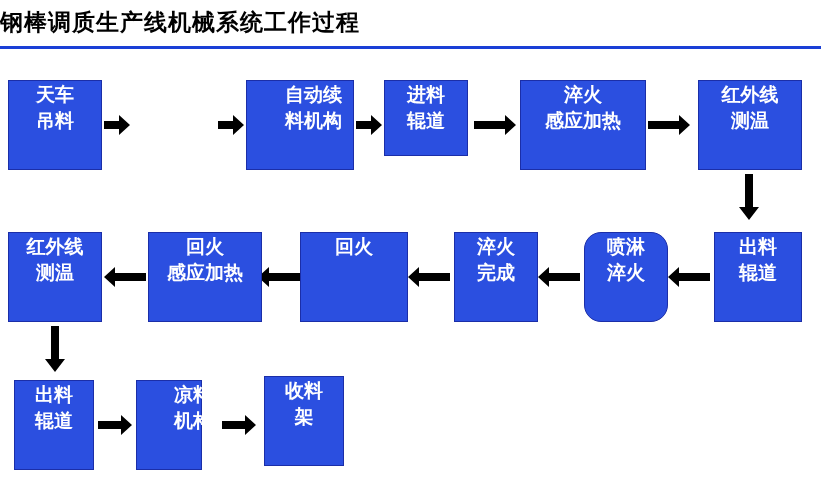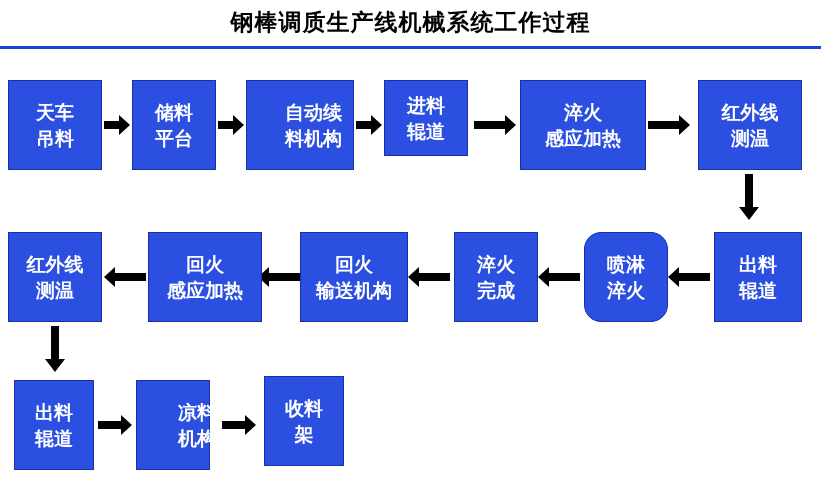--- a/index.html
+++ b/index.html
@@ -8,21 +8,21 @@
     background: #ffffff;
   }
   body {
     width: 821px;
     height: 480px;
     font-family: "DejaVu Sans", "Liberation Sans", sans-serif;
     position: relative;
     overflow: hidden;
   }
   #page-title {
-    text-align: center;
+    text-align: left;
     font-size: 23px;
     font-weight: bold;
     color: #000000;
     letter-spacing: 1px;
     padding-top: 8px;
     line-height: 28px;
   }
   #title-rule {
     position: absolute;
     left: 0;
@@ -43,21 +43,21 @@
     background: #2b4fe0;
     border: 1px solid #1b2ea8;
     color: #ffffff;
     font-weight: bold;
     font-size: 19px;
     line-height: 26px;
     text-align: center;
     display: flex;
     flex-direction: column;
     align-items: center;
-    justify-content: center;
+    justify-content: flex-start;
     box-sizing: border-box;
   }
   .node .ln { display: block; white-space: nowrap; }
   .arrow {
     position: absolute;
   }
   .arrow svg { display: block; }
 </style>
 </head>
 <body>
@@ -70,24 +70,20 @@
   <div class="node" style="left:8px; top:28px; width:94px; height:90px;">
     <span class="ln">天车</span>
     <span class="ln">吊料</span>
   </div>
   <div class="arrow" style="left:104px; top:62px;">
     <svg width="26" height="22" viewBox="0 0 26 22">
         <path d="M0 7 L15 7 L15 1 L26 11 L15 21 L15 15 L0 15 Z" fill="#000"></path>
       </svg>
   </div>
 
-  <div class="node" style="left:132px; top:28px; width:84px; height:90px;">
-    <span class="ln">储料</span>
-    <span class="ln">平台</span>
-  </div>
   <div class="arrow" style="left:218px; top:62px;">
     <svg width="26" height="22" viewBox="0 0 26 22">
         <path d="M0 7 L15 7 L15 1 L26 11 L15 21 L15 15 L0 15 Z" fill="#000"></path>
       </svg>
   </div>
 
   <div class="node" style="left:246px; top:28px; width:108px; height:90px;padding-left:27px;">
     <span class="ln">自动续</span>
     <span class="ln">料机构</span>
   </div>
@@ -153,21 +149,20 @@
     <span class="ln">完成</span>
   </div>
   <div class="arrow" style="left:408px; top:214px;">
     <svg width="42" height="22" viewBox="0 0 42 22">
         <path d="M42 7 L11 7 L11 1 L0 11 L11 21 L11 15 L42 15 Z" fill="#000"></path>
       </svg>
   </div>
 
   <div class="node" style="left:300px; top:180px; width:108px; height:90px;">
     <span class="ln">回火</span>
-    <span class="ln">输送机构</span>
   </div>
   <div class="arrow" style="left:258px; top:214px;">
     <svg width="42" height="22" viewBox="0 0 42 22">
         <path d="M42 7 L11 7 L11 1 L0 11 L11 21 L11 15 L42 15 Z" fill="#000"></path>
       </svg>
   </div>
 
   <div class="node" style="left:148px; top:180px; width:114px; height:90px;">
     <span class="ln">回火</span>
     <span class="ln">感应加热</span>
@@ -192,21 +187,21 @@
   <div class="node" style="left:14px; top:328px; width:80px; height:90px;">
     <span class="ln">出料</span>
     <span class="ln">辊道</span>
   </div>
   <div class="arrow" style="left:98px; top:362px;">
     <svg width="34" height="22" viewBox="0 0 34 22">
         <path d="M0 7 L23 7 L23 1 L34 11 L23 21 L23 15 L0 15 Z" fill="#000"></path>
       </svg>
   </div>
 
-  <div class="node" style="left:136px; top:328px; width:74px; height:90px;padding-left:48px;">
+  <div class="node" style="left:136px; top:328px; width:66px; height:90px;padding-left:48px;">
     <span class="ln">凉料</span>
     <span class="ln">机构</span>
   </div>
   <div class="arrow" style="left:222px; top:362px;">
     <svg width="34" height="22" viewBox="0 0 34 22">
         <path d="M0 7 L23 7 L23 1 L34 11 L23 21 L23 15 L0 15 Z" fill="#000"></path>
       </svg>
   </div>
 
   <div class="node" style="left:264px; top:324px; width:80px; height:90px;">

